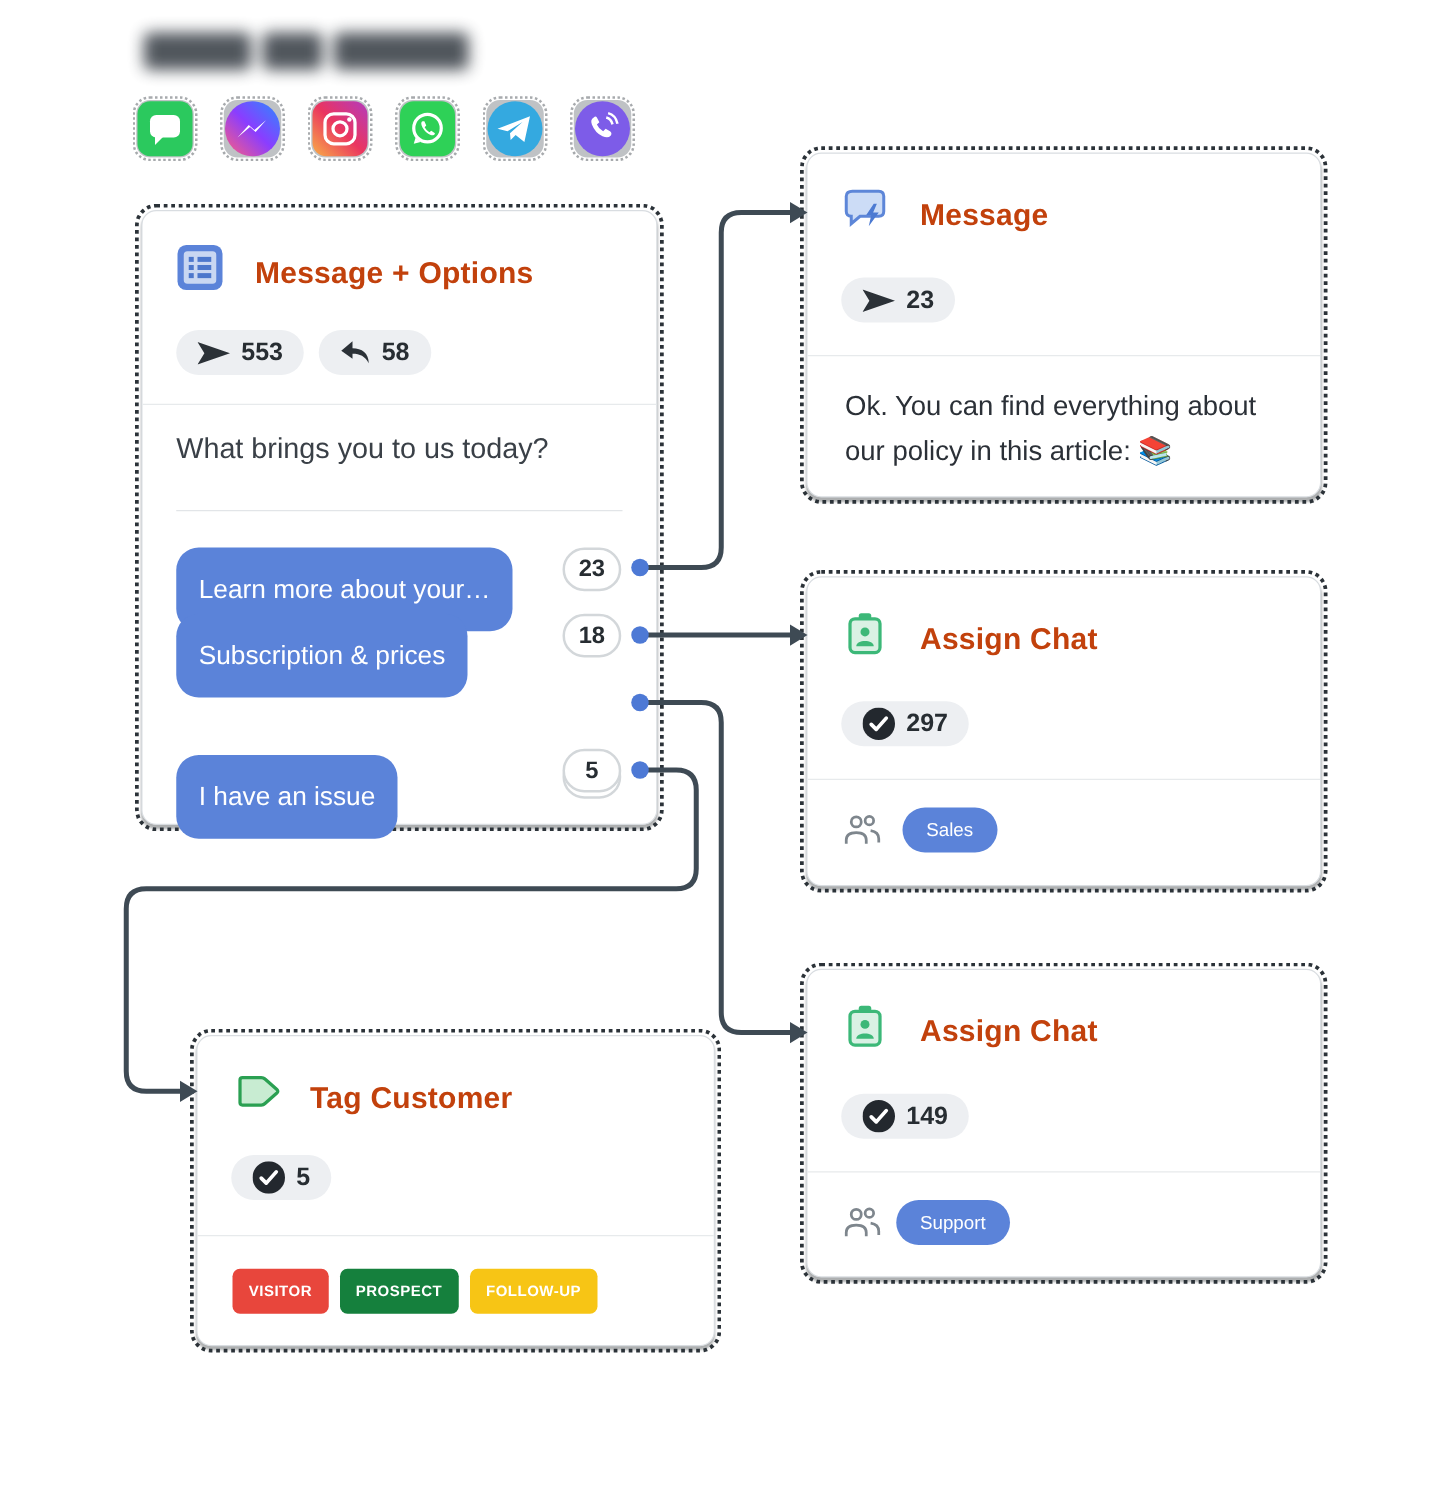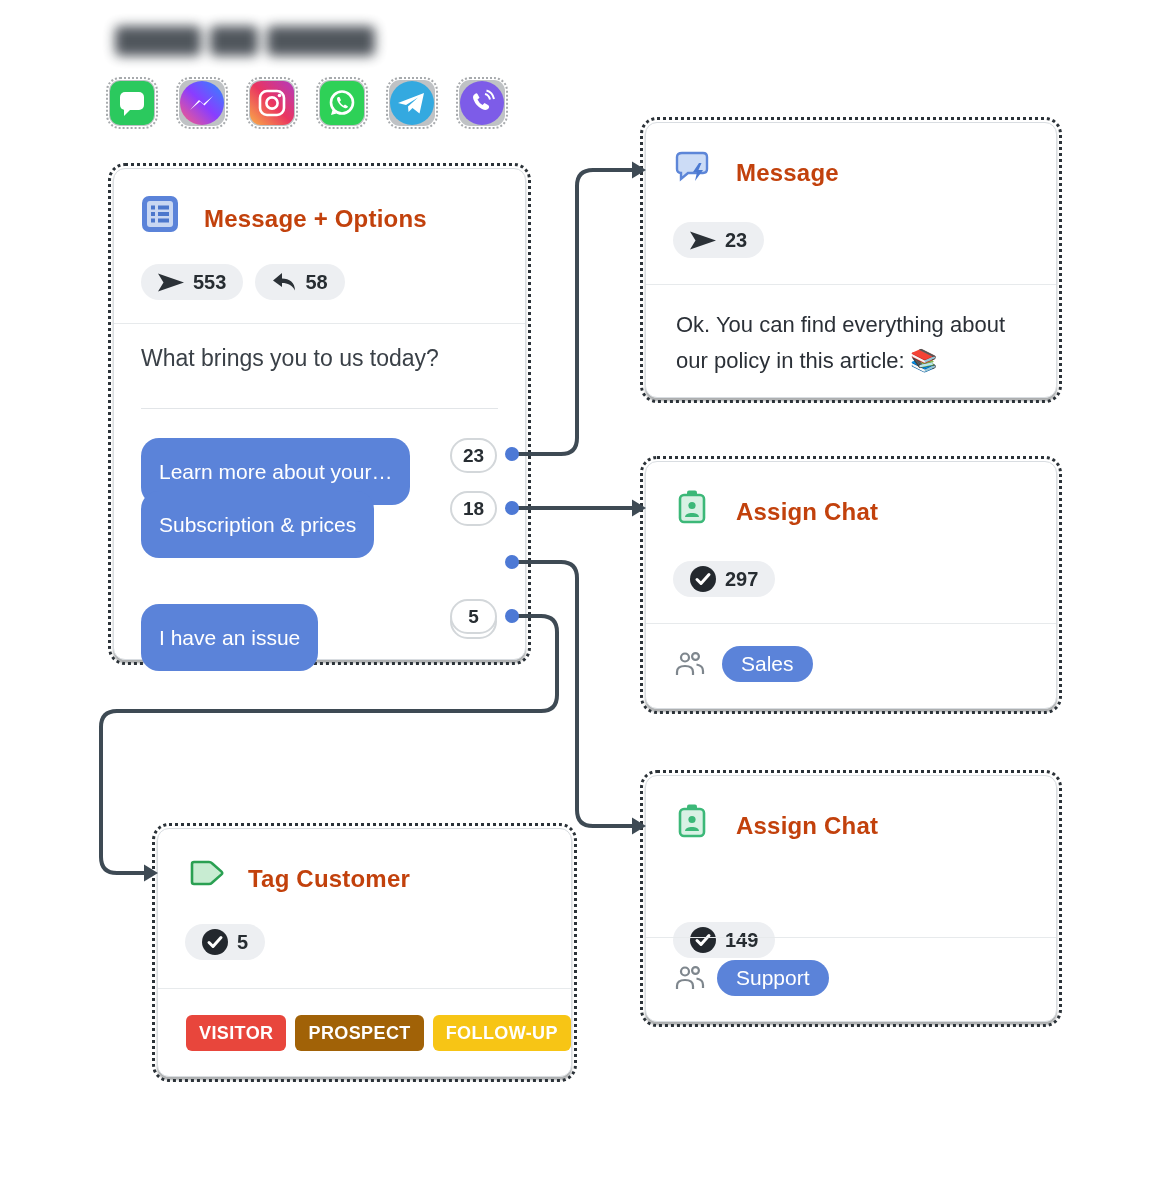--- a/index.html
+++ b/index.html
@@ -37,26 +37,26 @@
   .opt-pill{display:inline-flex;align-items:center;height:35px;padding:16px 18px;background:#5b83d9;
             border-radius:18px;color:#ffffff;font-size:21px;white-space:nowrap;}
   .opt-count{position:absolute;right:28px;top:0;width:47px;height:35px;box-sizing:border-box;
              background:#fff;border:2px solid #d3d7da;border-radius:18px;display:flex;
              align-items:center;justify-content:center;font-size:19px;font-weight:700;color:#272d32;}
 
   .msg-body{position:absolute;left:30px;top:184px;width:360px;margin:0;font-size:22px;line-height:36px;color:#2b3037;}
 
   .foot-row{position:absolute;left:29px;display:flex;align-items:center;gap:17px;}
   .team-pill{display:inline-flex;align-items:center;height:36px;padding:0 19px;background:#5b83d9;
-             border-radius:18px;color:#fff;font-size:21px;}
+             border-radius:18px;color:#fff;font-size:15px;}
 
   .tags-row{position:absolute;left:28px;display:flex;gap:9px;}
   .tag{display:inline-flex;align-items:center;height:36px;padding:0 13px;border-radius:6px;
-       color:#fff;font-size:18px;font-weight:700;letter-spacing:.4px;}
-  .tag-red{background:#e8463c;} .tag-blue{background:#a16207;} .tag-yellow{background:#f7c515;}
+       color:#fff;font-size:12px;font-weight:700;letter-spacing:.4px;}
+  .tag-red{background:#e8463c;} .tag-blue{background:#15803d;} .tag-yellow{background:#f7c515;}
 
   .wires{position:absolute;left:0;top:0;z-index:6;pointer-events:none;}
 </style>
 </head>
 <body>
 
 <div class="stage">
 
   <div class="blur-title">
     <span class="blur-b1"></span>
@@ -227,21 +227,21 @@
   <section class="card" style="left:645px;top:775px;width:412px;height:247px;">
     <span class="nicon">
       <svg width="38" height="38" viewBox="0 0 38 38">
           <rect x="14" y="2.5" width="10" height="7" rx="2" fill="#3cb878"></rect>
           <rect x="7" y="7" width="24" height="27" rx="4" fill="#d9f1e4" stroke="#3cb878" stroke-width="2.6"></rect>
           <circle cx="19" cy="17.5" r="3.6" fill="#3cb878"></circle>
           <path d="M12 29 C12 23.5 26 23.5 26 29 Z" fill="#3cb878"></path>
         </svg>
     </span>
     <h2>Assign Chat</h2>
-    <div class="pill-row" style="top:99px;margin-top:47px;">
+    <div class="pill-row" style="top:99px;">
       <span class="stat-pill">
         <svg width="26" height="26" viewBox="0 0 26 26">
             <circle cx="13" cy="13" r="13" fill="#23282e"></circle>
             <path d="M7 13.5 L11 17.5 L19 8.5" fill="none" stroke="#fff" stroke-width="3" stroke-linecap="round" stroke-linejoin="round"></path>
           </svg>
         <b>149</b>
       </span>
     </div>
     <div class="divider" style="top:161px;"></div>
     <div class="foot-row" style="top:184px;gap:12px;">

